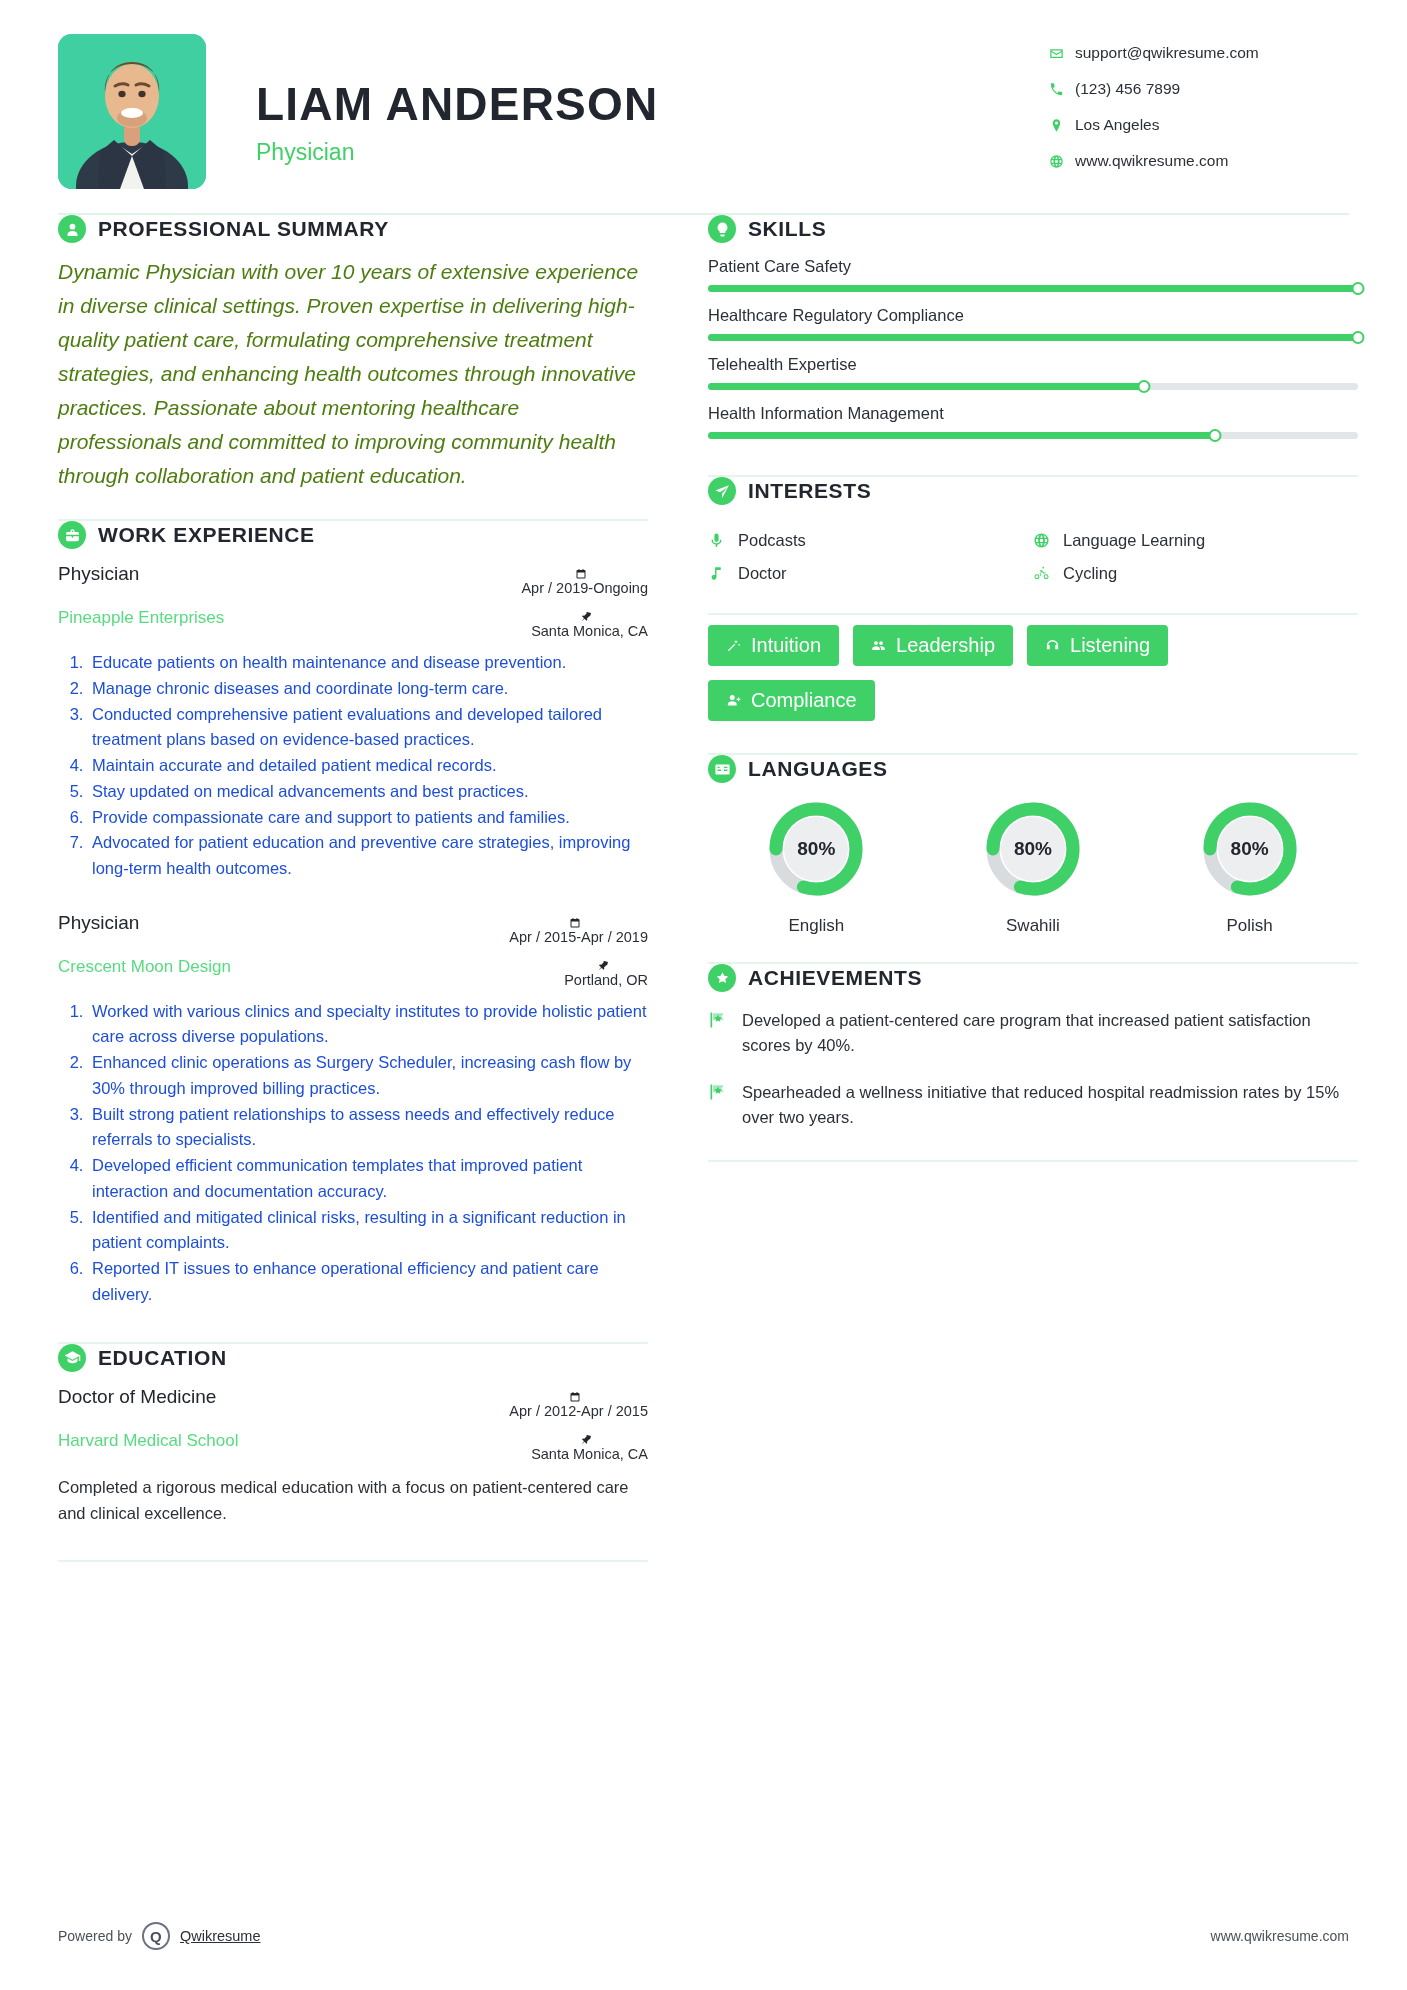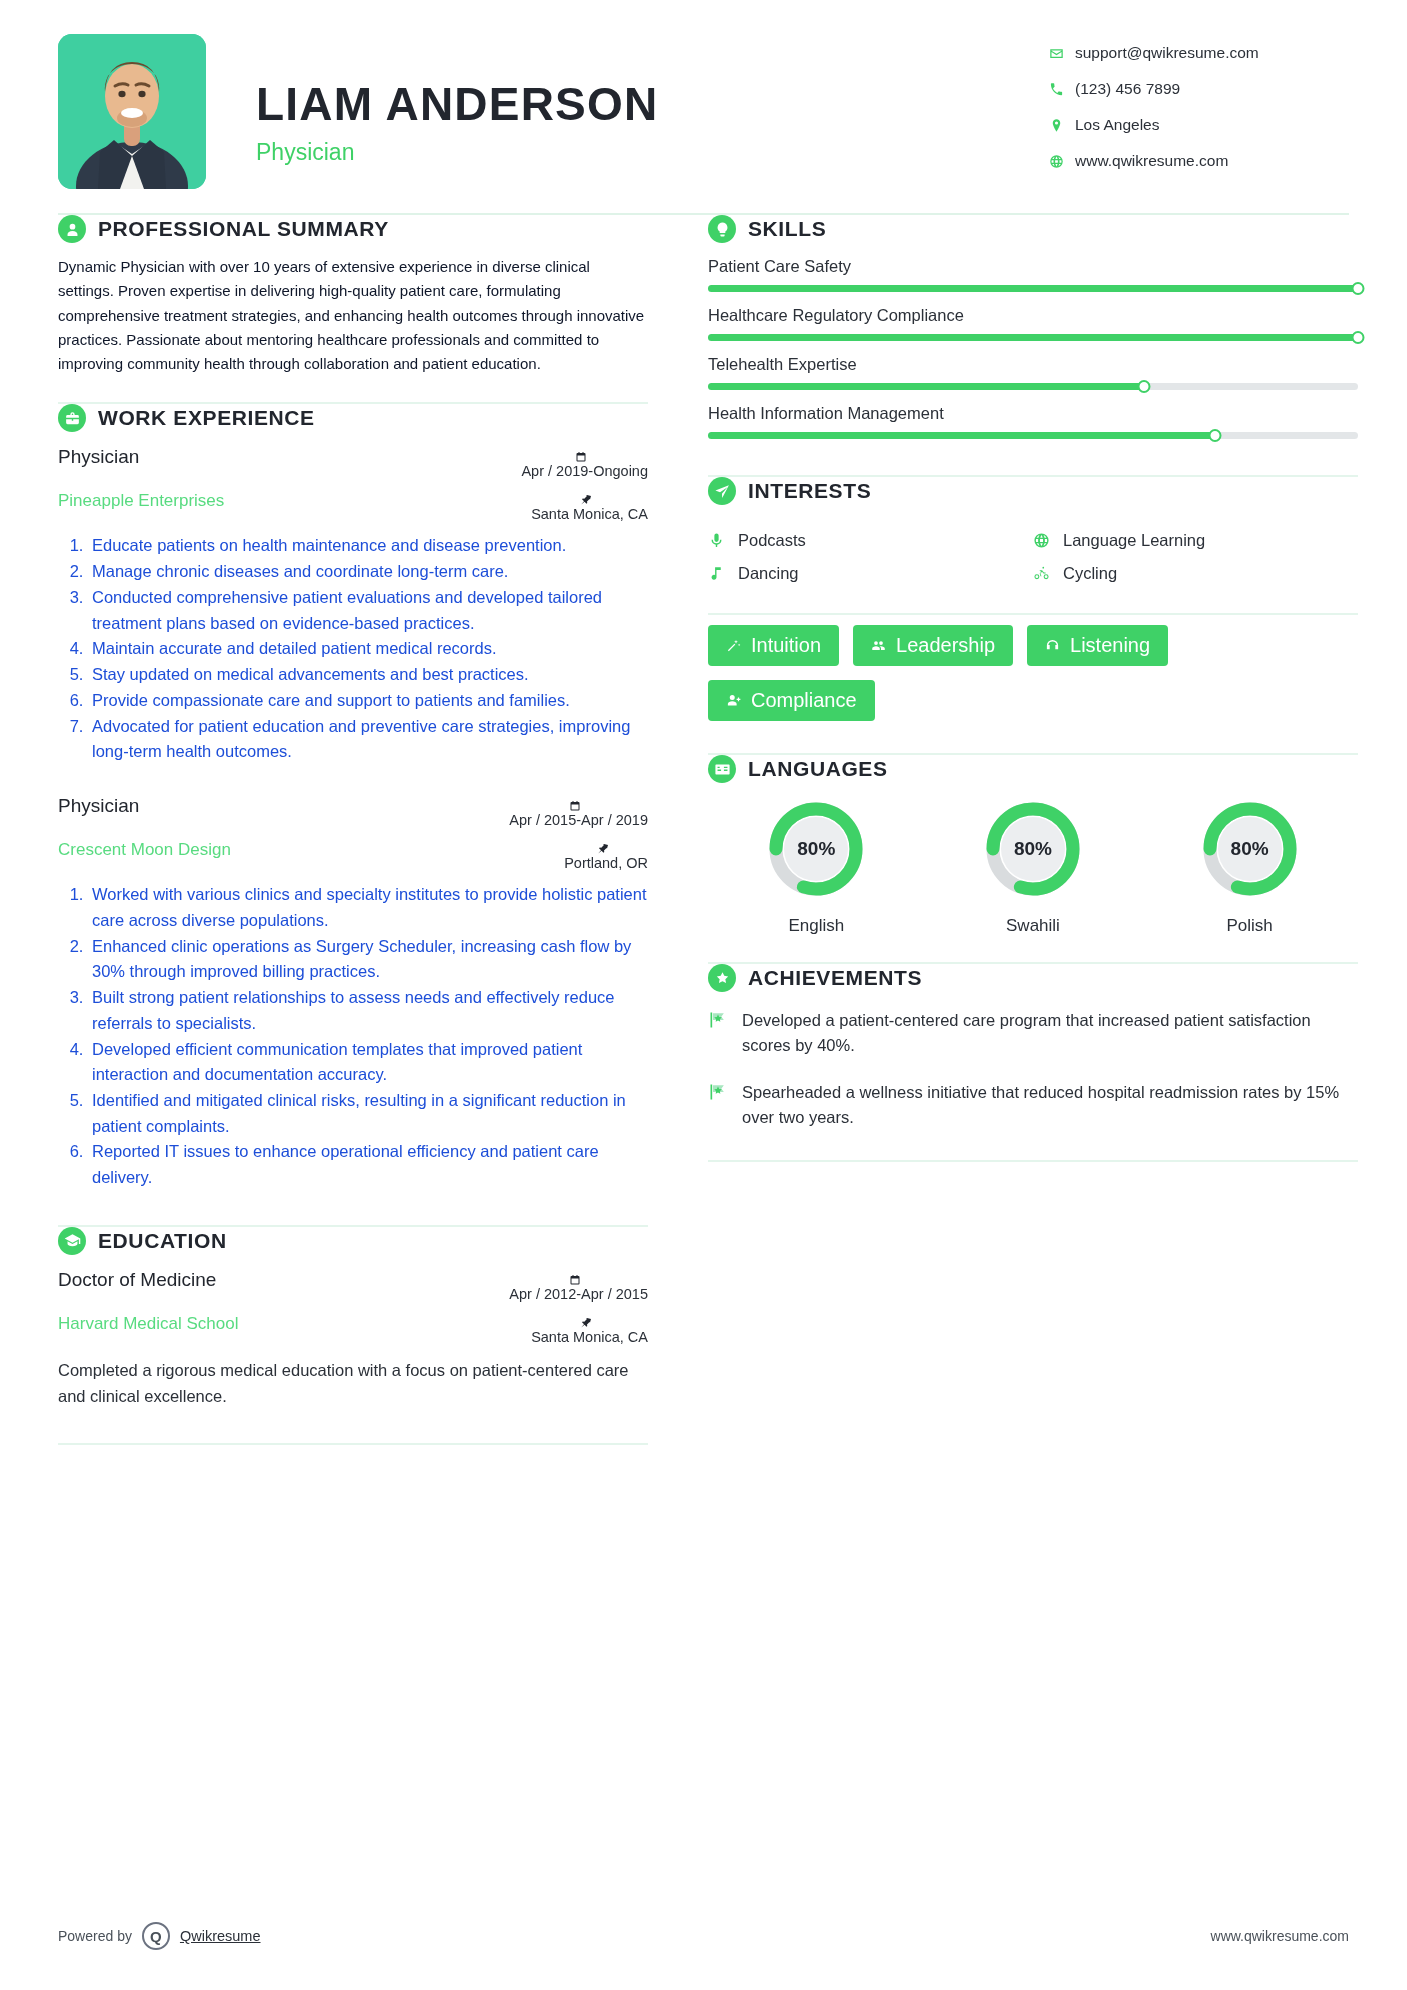--- a/index.html
+++ b/index.html
@@ -42,21 +42,21 @@
   .sec { }
   .sec-head { display: flex; align-items: center; margin-bottom: 12px; }
   .sec-ic {
     width: 28px; height: 28px; border-radius: 50%;
     background: #3fd167; display: flex; align-items: center; justify-content: center;
     flex: 0 0 auto; margin-right: 12px;
   }
   .sec-ic svg { width: 17px; height: 17px; fill: #ffffff; }
   .sec-title { font-size: 21px; font-weight: bold; letter-spacing: .6px; color: #22262e; }
 
-  .summary { font-size: 15px; line-height: 1.62; color: #0f172a; }
+  .summary { font-size: 21px; line-height: 1.62; color: #4d7c0f; font-style: italic; }
 
   .divider { height: 2px; background: #e4f5ec; margin-top: 26px; }
 
   
   .job { margin-top: 14px; }
   .job-row { display: flex; justify-content: space-between; align-items: baseline; }
   .job-title { font-size: 19px; color: #22262e; }
   .job-meta { font-size: 14.5px; color: #2b3038; display: flex; align-items: center; justify-content: flex-end; flex-direction: column; }
   .job-meta svg { width: 12px; height: 12px; fill: #22262e; margin-right: 7px; }
   .job-org { font-size: 17px; color: #58db80; margin-top: 6px; }
@@ -385,21 +385,21 @@
                 </svg>
             </span>
             <span>Language Learning</span>
           </div>
           <div class="int-item">
             <span class="int-ic">
               <svg viewBox="0 0 24 24">
                   <path d="M10 3v11.2A3.5 3.5 0 1 0 12 17V7h6V3h-8z"></path>
                 </svg>
             </span>
-            <span>Dancing</span>
+            <span>Doctor</span>
           </div>
           <div class="int-item">
             <span class="int-ic">
               <svg viewBox="0 0 24 24">
                   <path d="M5.5 13a3.5 3.5 0 1 0 0 7 3.5 3.5 0 0 0 0-7zm13 0a3.5 3.5 0 1 0 0 7 3.5 3.5 0 0 0 0-7zM5.5 14.5a2 2 0 1 1 0 4 2 2 0 0 1 0-4zm13 0a2 2 0 1 1 0 4 2 2 0 0 1 0-4zM14.5 5a1.2 1.2 0 1 0 0-2.4 1.2 1.2 0 0 0 0 2.4zM9 7.5l2.6 2.3-2.1 2L10.6 16H12l-1.6-4.1 2.4-2.2 2 2.3h3V10.5h-2.4l-2.6-3-2.4 0L9 7.5z"></path>
                 </svg>
             </span>
             <span>Cycling</span>
           </div>
         </div>

